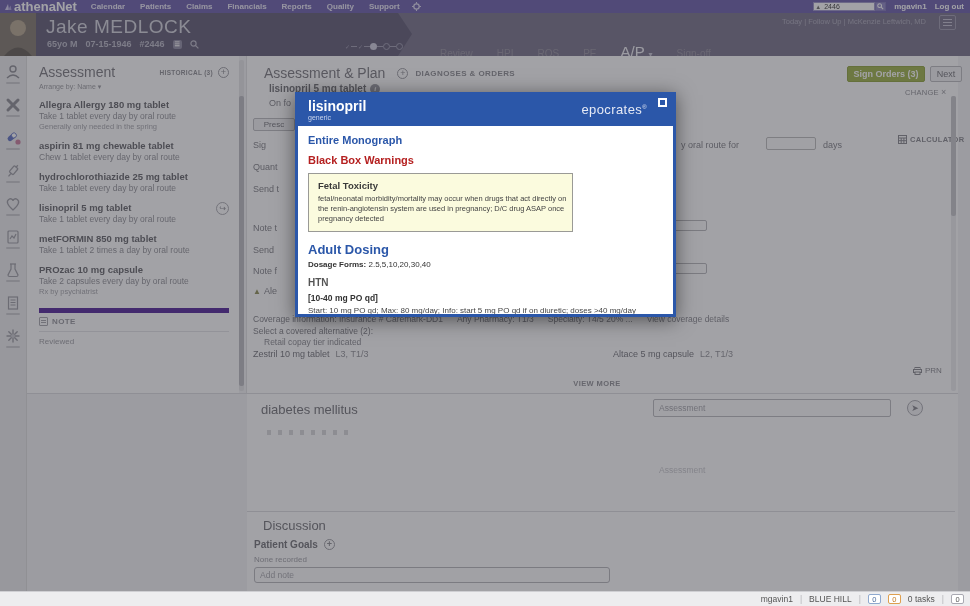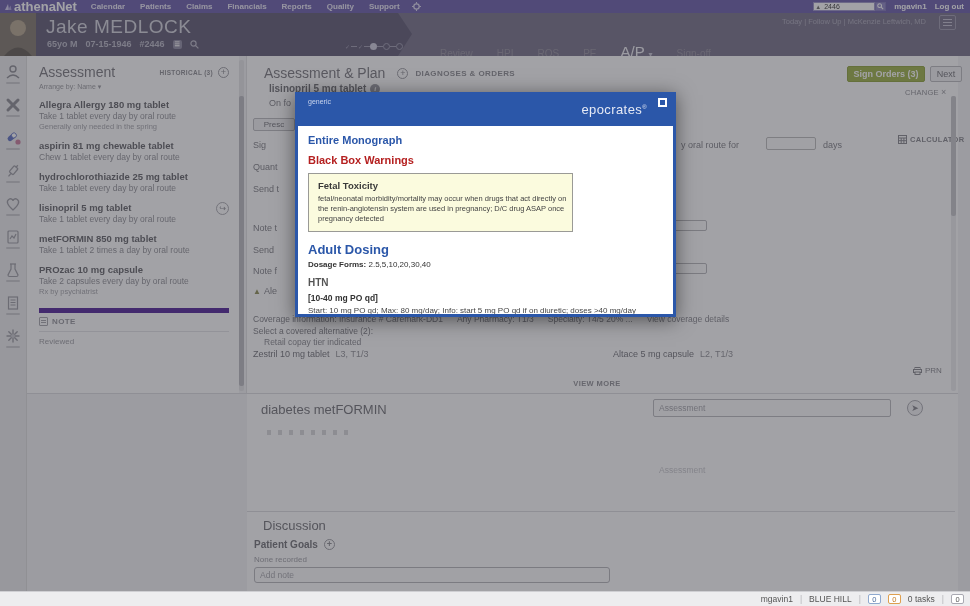--- a/index.html
+++ b/index.html
@@ -463,21 +463,21 @@
         <svg width="9" height="8" viewBox="0 0 9 8">
             <rect x="2" y="0.5" width="5" height="2" fill="none" stroke="#85858b"></rect>
             <rect x="0.5" y="2.5" width="8" height="3" fill="none" stroke="#85858b"></rect>
             <rect x="2" y="5" width="5" height="2.5" fill="#fff" stroke="#85858b"></rect>
           </svg>
         <span>PRN</span>
       </div>
       <div class="viewmore">VIEW MORE</div>
       <div class="hdiv1"></div>
 
-      <div class="dm-title">diabetes metFORMIN</div>
+      <div class="dm-title">diabetes mellitus</div>
       <input class="dm-input" placeholder="Assessment" style="">
       <div class="dm-go">➤</div>
       <div class="faint-toolbar">
           <i></i>
           <i></i>
           <i></i>
           <i></i>
           <i></i>
           <i></i>
           <i></i>
@@ -509,20 +509,21 @@
     <span class="sb-box sb-orange">0</span>
     <span>0 tasks</span>
     <span class="sb-sep">|</span>
     <span class="sb-box sb-chat">0</span>
   </div>
 
   <div class="dim"></div>
 
   <div class="popup">
     <div class="pop-head">
+      <div class="pop-drug">lisinopril</div>
       <div class="pop-generic">generic</div>
       <div class="pop-brand"><span>epocrates</span><sup>®</sup></div>
       <div class="pop-winbtn">
           <i></i>
         </div>
     </div>
     <div class="pop-body">
       <div class="mono-link">Entire Monograph</div>
       <div class="bbw">Black Box Warnings</div>
       <div class="fetalbox">

